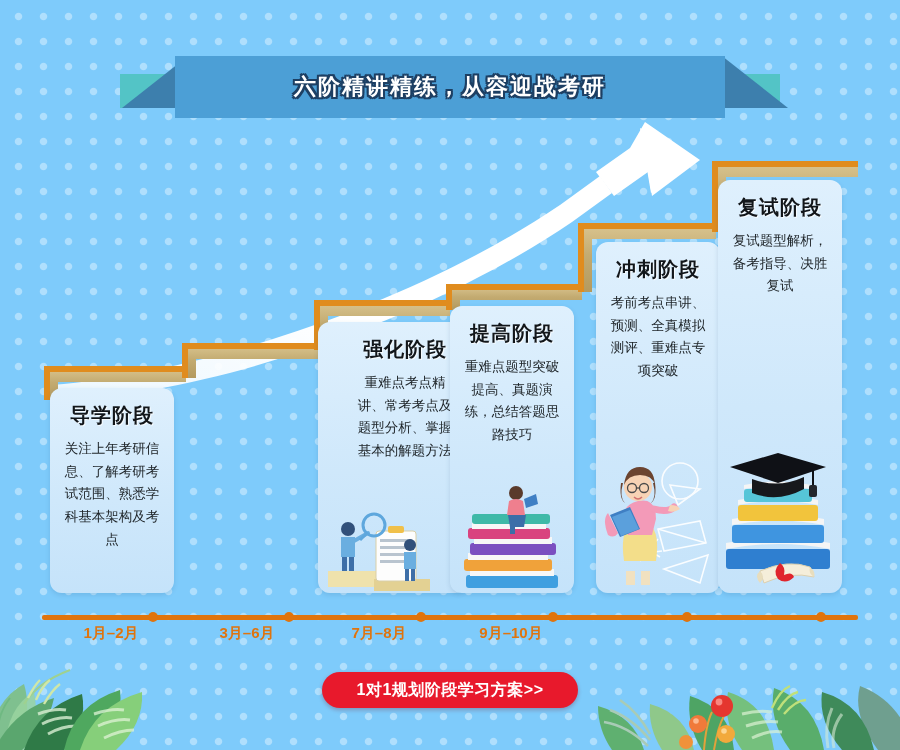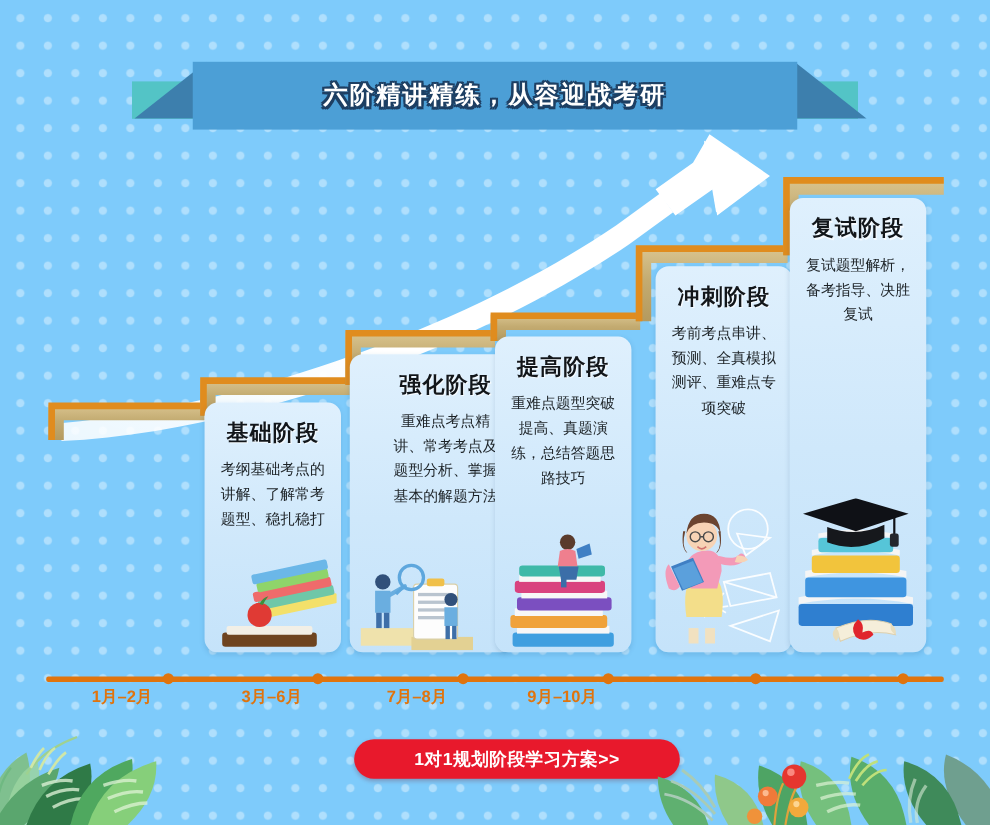--- a/index.html
+++ b/index.html
@@ -72,21 +72,21 @@
   
   #timeline{position:absolute;left:42px;top:612px;width:816px;height:10px;}
   .tl-bar{position:absolute;left:0;top:3px;width:816px;height:5px;background:#e0740d;border-radius:2px;}
   .tl-dot{position:absolute;top:0px;width:10px;height:10px;border-radius:50%;background:#e0740d;}
   .tl-label{
     position:absolute;top:624px;width:150px;text-align:center;
     font-size:15px;font-weight:bold;color:#e0740d;
   }
   
   #cta{
-    position:absolute;left:322px;top:672px;width:296px;height:36px;
+    position:absolute;left:322px;top:672px;width:256px;height:36px;
     background:#e8192c;border-radius:18px;
     display:flex;align-items:center;justify-content:center;
     font-size:16px;font-weight:bold;color:#ffffff;letter-spacing:.5px;
     box-shadow:0 2px 4px rgba(120,10,20,.28);
   }
   
   .foliage{position:absolute;bottom:0;}
   #foliage-left{left:-6px;bottom:0;width:300px;height:96px;}
   #foliage-right{right:-4px;bottom:0;width:330px;height:96px;}
 </style>
@@ -132,38 +132,25 @@
       <path d="M446,284 L582,284 L582,290 L452,290 L452,310 L446,310 Z" fill="#e08c1e"></path>
 
       <path d="M578,225 L716,225 L716,239 L592,239 L592,292 L578,292 Z" fill="url(#stepfill)"></path>
       <path d="M578,223 L716,223 L716,229 L584,229 L584,292 L578,292 Z" fill="#e08c1e"></path>
 
       <path d="M712,163 L858,163 L858,177 L726,177 L726,232 L712,232 Z" fill="url(#stepfill)"></path>
       <path d="M712,161 L858,161 L858,167 L718,167 L718,232 L712,232 Z" fill="#e08c1e"></path>
     </g>
   </svg>
 
-
-  <div class="card" style="left:186px;top:366px;height:227px;">
-    <div class="card-title">基础阶段</div>
-    <div class="card-body">考纲基础考点的讲解、了解常考题型、稳扎稳打</div>
-    <svg class="illu" viewBox="0 0 120 110">
-      <g transform="translate(30,26) rotate(-12)">
-        <rect x="8" y="48" width="74" height="9" rx="2" fill="#f3e06a"></rect>
-        <rect x="10" y="40" width="70" height="9" rx="2" fill="#6fc7a8"></rect>
-        <rect x="7" y="32" width="72" height="9" rx="2" fill="#ef6b6b"></rect>
-        <rect x="12" y="24" width="66" height="9" rx="2" fill="#8fd46a"></rect>
-        <rect x="9" y="16" width="70" height="9" rx="2" fill="#6bb7e8"></rect>
-      </g>
-      <rect x="16" y="92" width="86" height="13" rx="3" fill="#6e4420"></rect>
-      <rect x="20" y="86" width="78" height="8" rx="2" fill="#f2efe6"></rect>
-      <circle cx="50" cy="76" r="11" fill="#e03a34"></circle>
-      <path d="M50,66 q3,-6 8,-7 q-4,5 -5,8 Z" fill="#3f8f3a"></path>
-    </svg>
-  </div>
+  <div class="card" style="left:50px;top:388px;height:205px;">
+    <div class="card-title">导学阶段</div>
+    <div class="card-body">关注上年考研信息、了解考研考试范围、熟悉学科基本架构及考点</div>
+  </div>
+
 
   <div class="card" style="left:318px;top:322px;height:271px;padding-left:25px;">
     <div class="card-title">强化阶段</div>
     <div class="card-body">重难点考点精讲、常考考点及题型分析、掌握基本的解题方法</div>
     <svg class="illu" viewBox="0 0 120 110">
       <rect x="10" y="88" width="48" height="16" fill="#efe2ac"></rect>
       <rect x="56" y="96" width="56" height="12" fill="#e3d193"></rect>
       <rect x="58" y="48" width="40" height="50" rx="3" fill="#fdfdfd" stroke="#d9cfa8"></rect>
       <rect x="62" y="56" width="32" height="3" fill="#b9c4cf"></rect>
       <rect x="62" y="63" width="32" height="3" fill="#b9c4cf"></rect>

